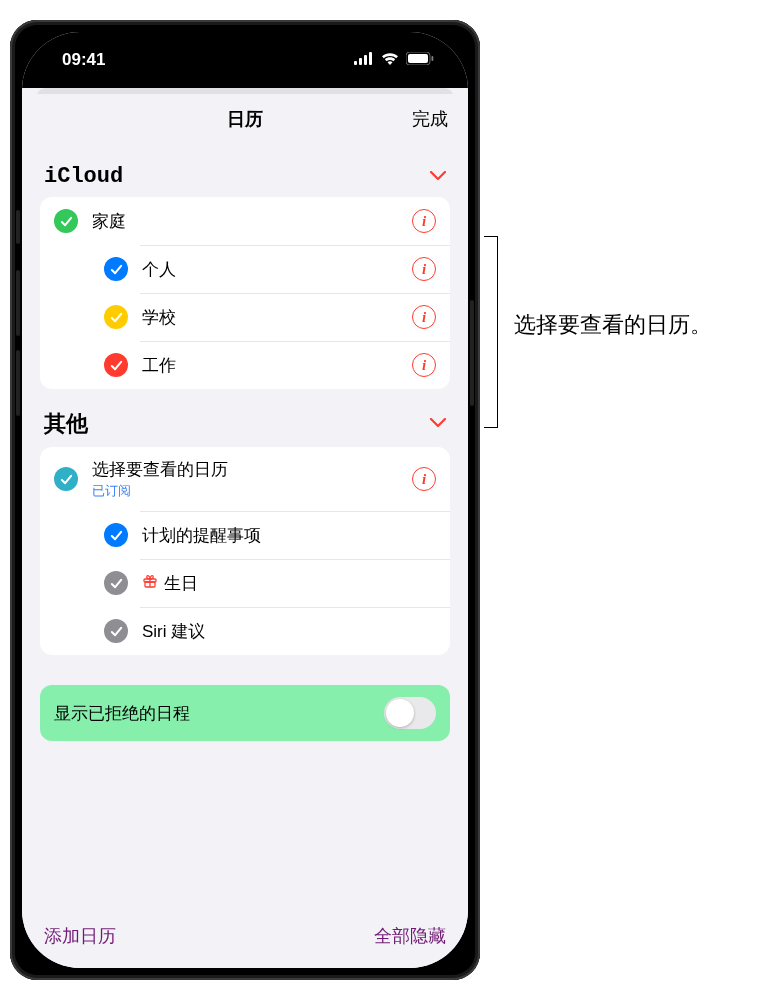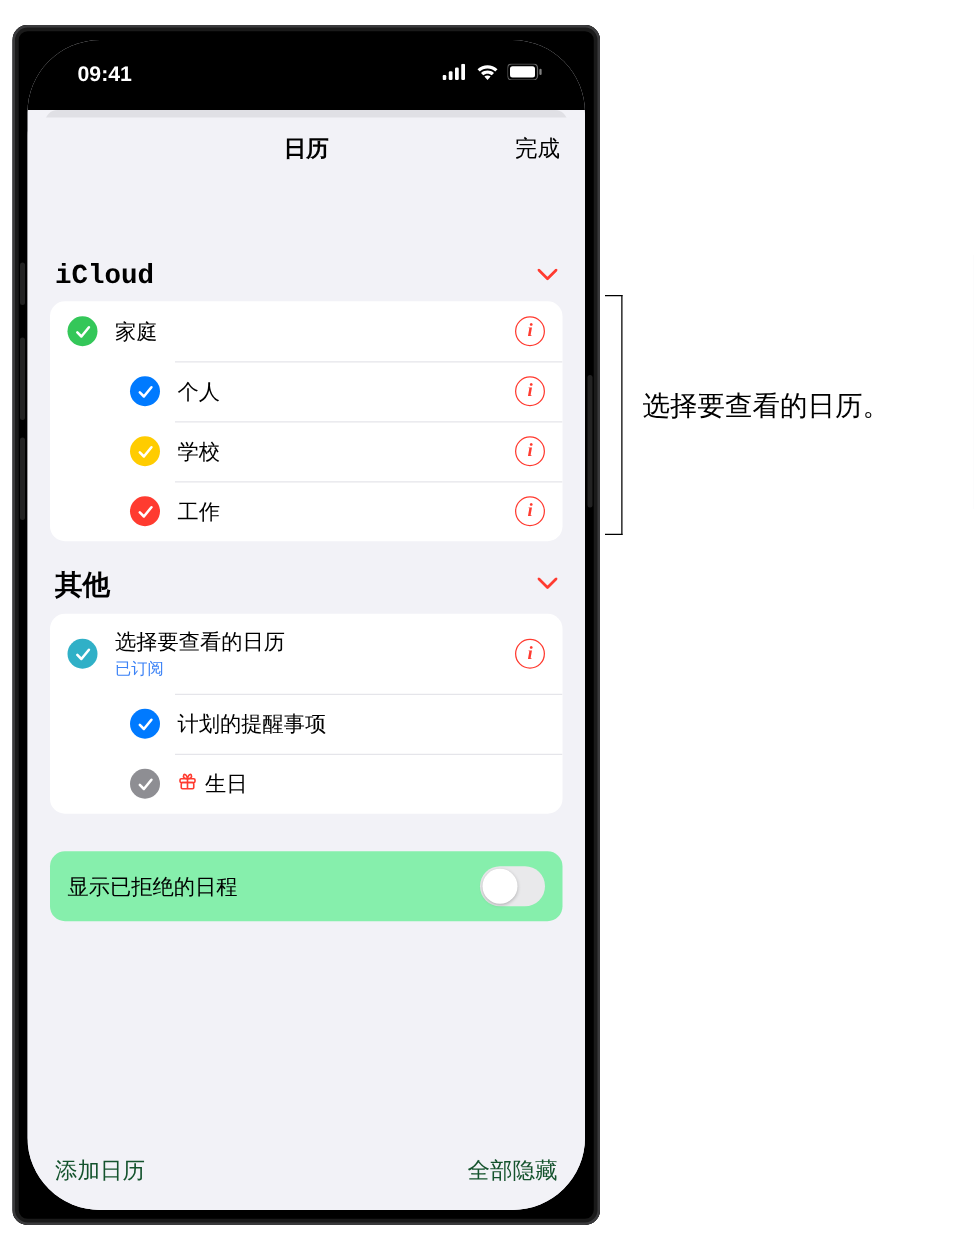--- a/index.html
+++ b/index.html
@@ -12,21 +12,21 @@
     .device-wrap {
       position: relative;
       width: 490px;
       flex-shrink: 0;
     }
     .phone {
       position: relative;
       width: 470px;
       height: 960px;
       background: #000;
-      border-radius: 12px;
+      border-radius: 27px;
       padding: 12px;
       margin-left: 10px;
       box-shadow: inset 0 0 0 2px #3a3a3c, inset 0 0 0 5px #1a1a1a;
     }
     .phone-btn {
       position: absolute;
       background: #222;
       border-radius: 2px;
     }
     .btn-left-1 { left: 6px; top: 190px; width: 4px; height: 34px; }
@@ -74,21 +74,20 @@
       flex-shrink: 0;
     }
     .sheet {
       flex: 1;
       background: #f2f2f7;
       border-radius: 14px 14px 0 0;
       margin-top: -4px;
       display: flex;
       flex-direction: column;
       overflow: hidden;
-      gap: 44px;
     }
     .nav {
       height: 50px;
       display: flex;
       align-items: center;
       justify-content: center;
       position: relative;
       flex-shrink: 0;
     }
     .nav-title { font-size: 18px; font-weight: 600; }
@@ -164,21 +163,21 @@
     .knob {
       position:absolute; top:2px; left:2px; width:28px; height:28px;
       background:#fff; border-radius:50%; box-shadow: 0 1px 3px rgba(0,0,0,.25);
     }
     .toolbar {
       height: 56px;
       display:flex; justify-content:space-between; align-items:center;
       padding: 0 22px 8px 22px;
       flex-shrink:0;
     }
-    .toolbar-btn { color:#14532d; font-size:18px; }
+    .toolbar-btn { color:#701a75; font-size:18px; }
     .annotation-wrap { position: relative; flex:1; }
     .annotation-bracket {
       position:absolute;
       left: -6px;
       top: 216px;
       height: 192px;
       width: 14px;
       border-right: 1.5px solid #000;
       border-top: 1.5px solid #000;
       border-bottom: 1.5px solid #000;
@@ -347,20 +346,31 @@
                         <rect x="2" y="6" width="12" height="3" rx="1" fill="none" stroke="#ff3b30" stroke-width="1.3"></rect>
                         <rect x="3" y="9" width="10" height="5" rx="1" fill="none" stroke="#ff3b30" stroke-width="1.3"></rect>
                         <line x1="8" y1="6" x2="8" y2="14" stroke="#ff3b30" stroke-width="1.3"></line>
                         <path d="M8 6 C 6 6 4 5 5 3 C 6 1.5 8 4 8 6 M8 6 C 10 6 12 5 11 3 C 10 1.5 8 4 8 6" fill="none" stroke="#ff3b30" stroke-width="1.3"></path>
                       </svg>
                 </span>
                 <span>生日</span>
               </span>
                 </div>
             </div>
+            <div class="row">
+              <div class="sep"></div>
+              <span class="check" style="background:#8e8e93">
+                <svg viewBox="0 0 14 14">
+                    <path d="M2 7.5 L5.5 11 L12 3" stroke="#fff" stroke-width="2.2" fill="none" stroke-linecap="round" stroke-linejoin="round"></path>
+                  </svg>
+              </span>
+              <div class="row-body">
+                  <span class="row-label">Siri 建议</span>
+                </div>
+            </div>
           </div>
 
           <div class="setting-list">
             <div class="setting-row">
               <span class="setting-label">显示已拒绝的日程</span>
               <div class="switch">
                 <div class="knob"></div>
               </div>
             </div>
           </div>

